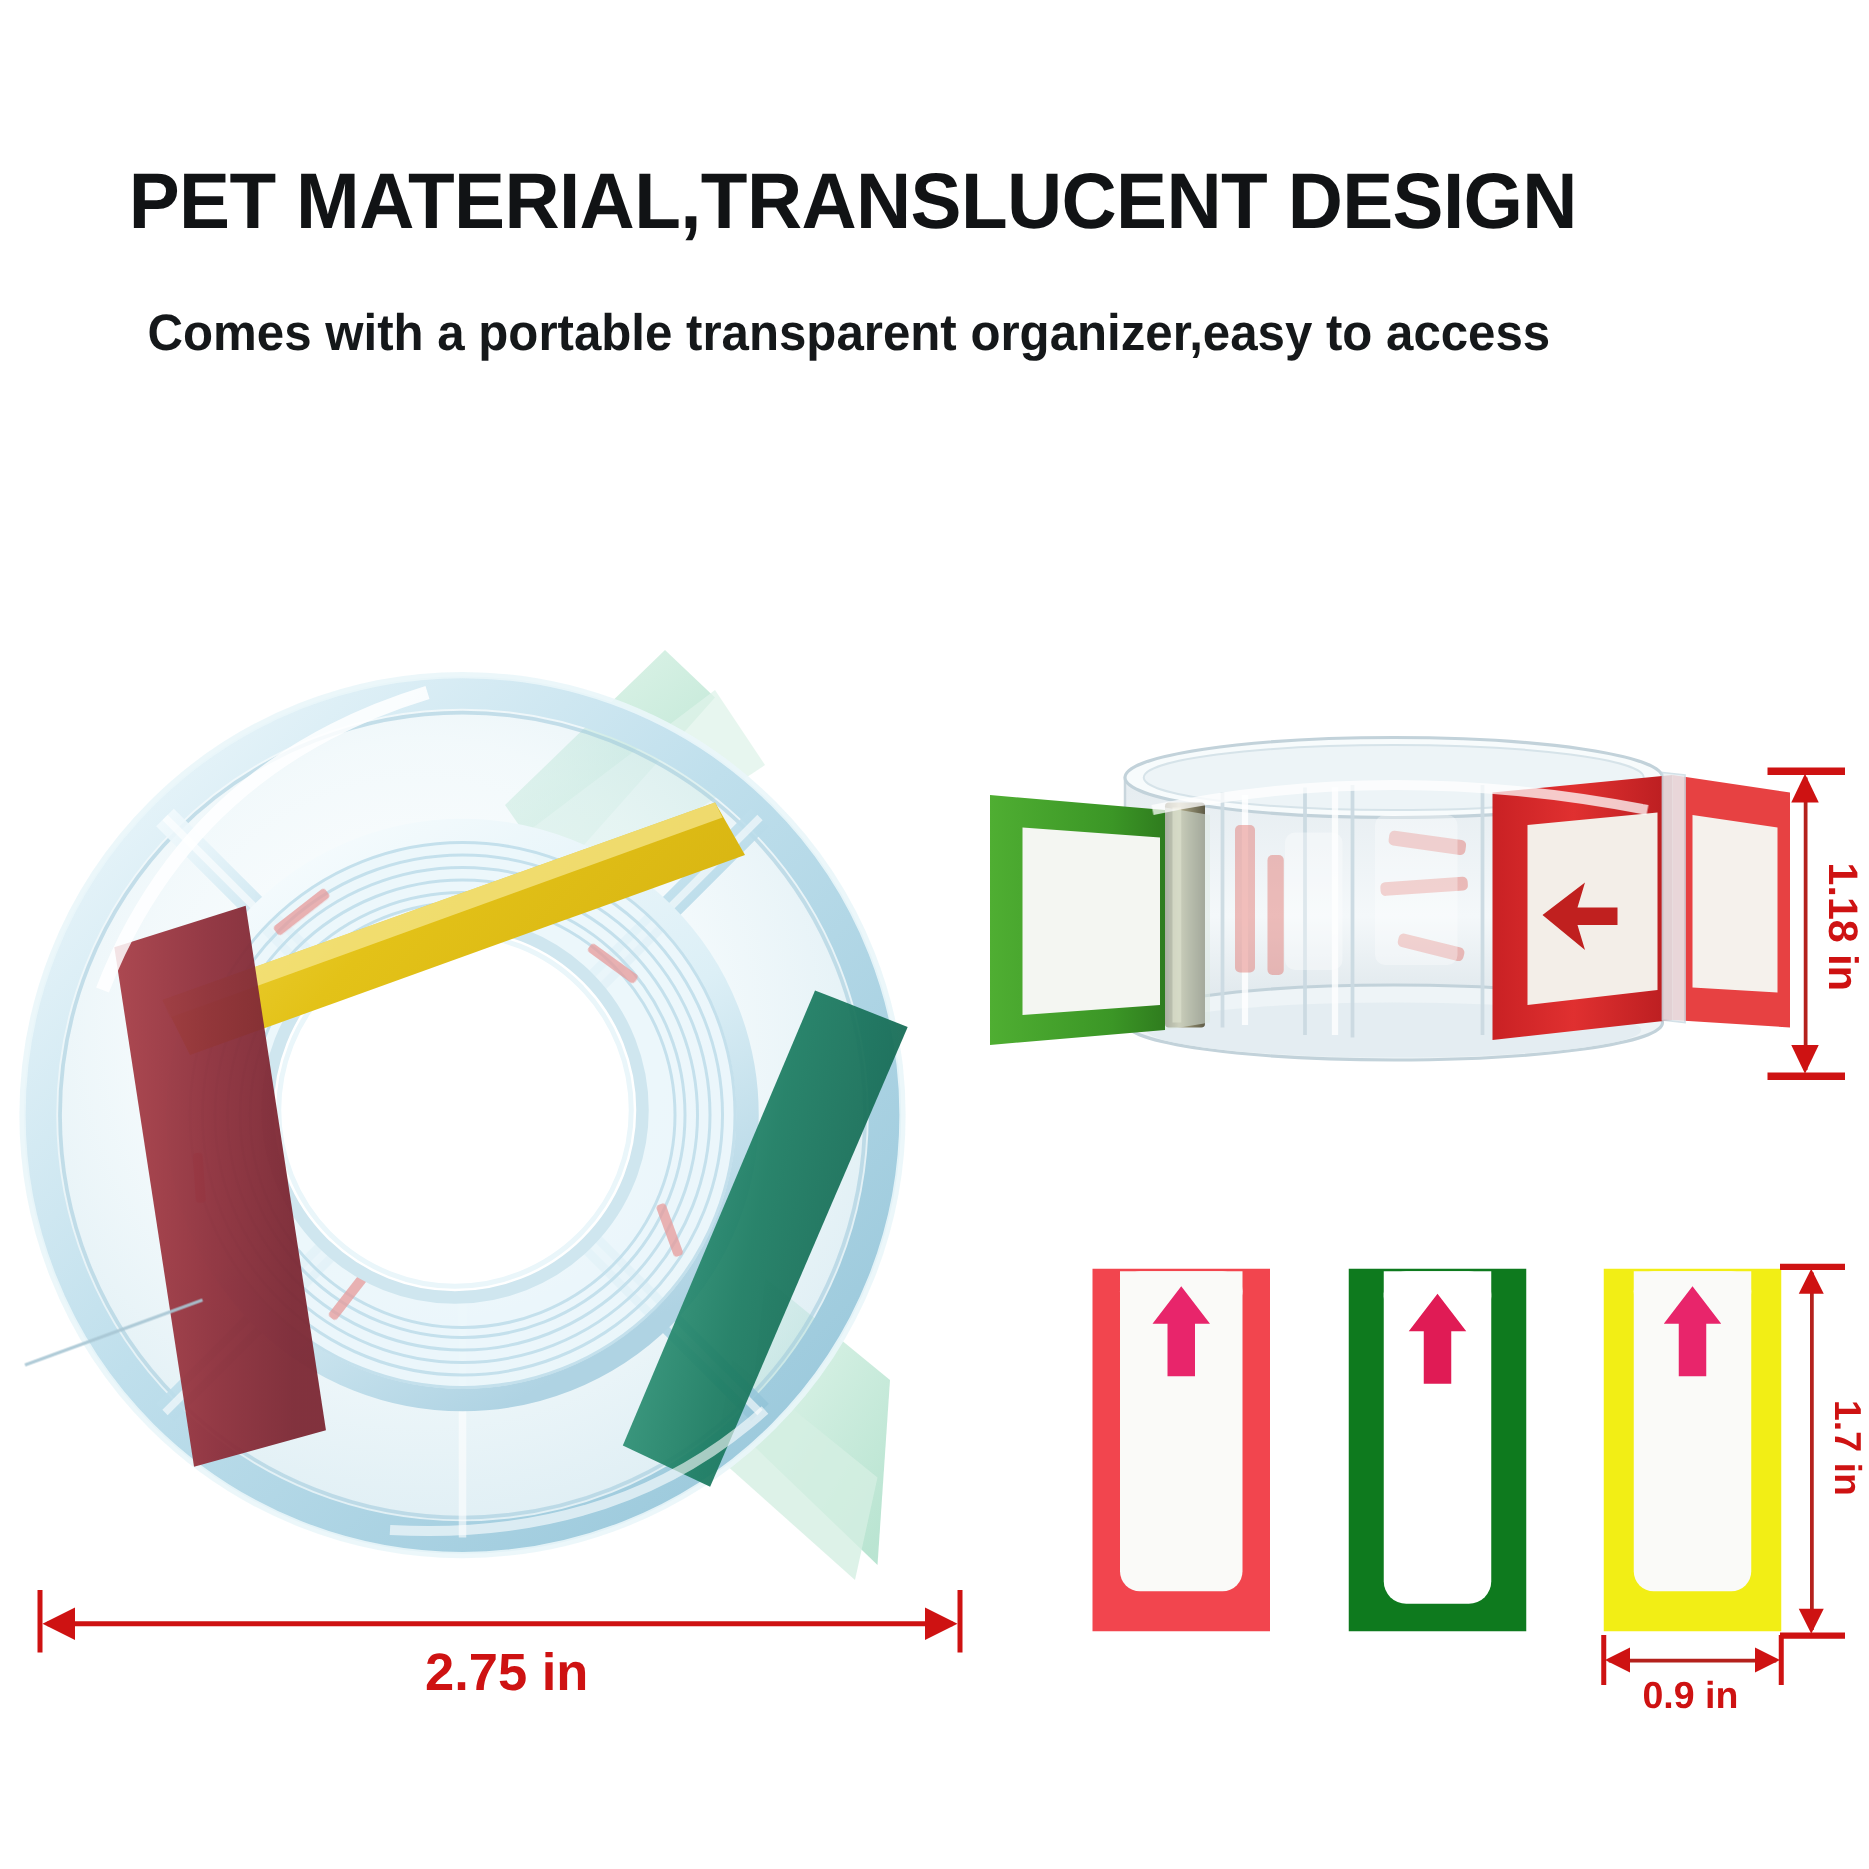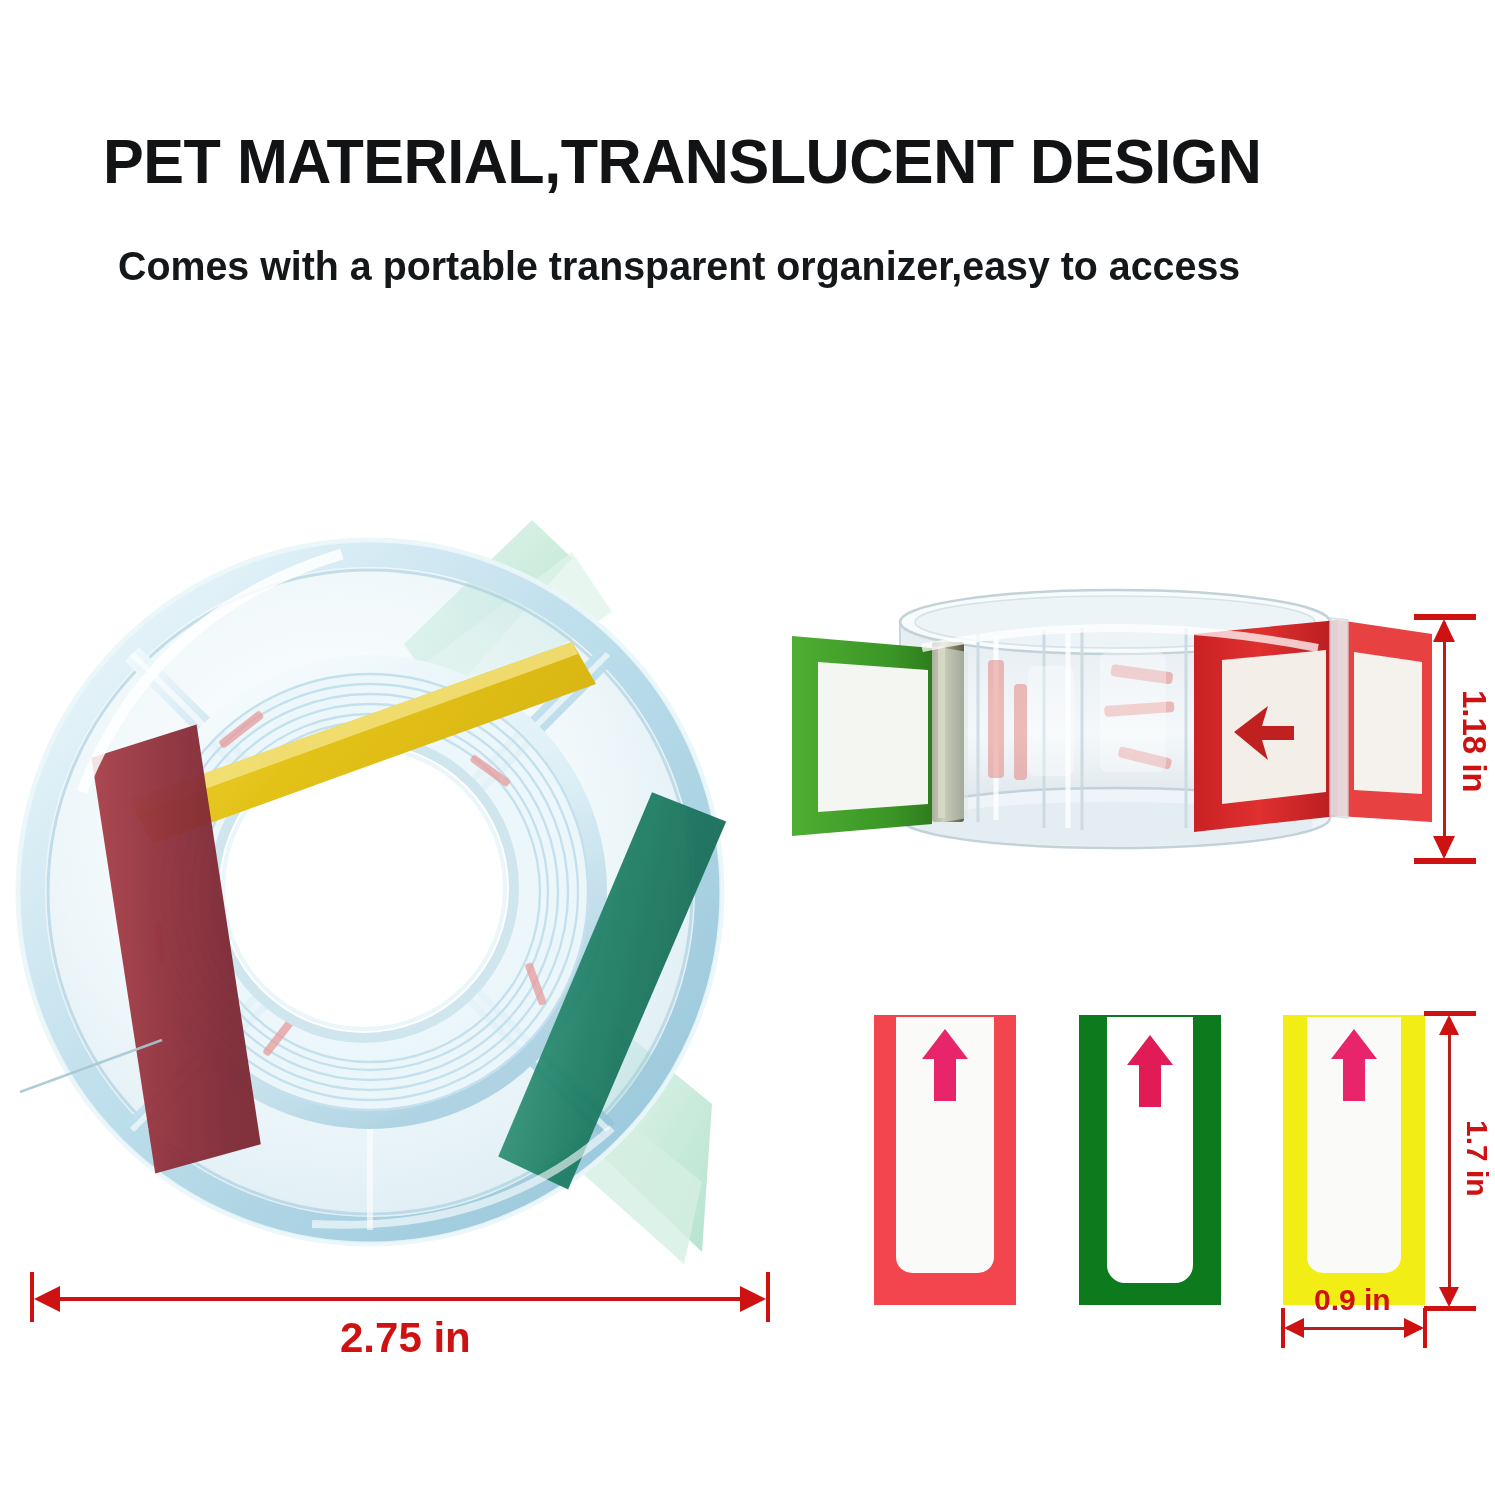--- a/index.html
+++ b/index.html
@@ -75,21 +75,21 @@
 
   
   #dim09{ position:absolute; left:1281px; top:1318px; width:146px; height:22px; }
   #dim09 .bar{ position:absolute; left:6px; right:6px; top:9px; height:3px; background:#B4211C; }
   #dim09 .tick{ position:absolute; top:-10px; width:4px; height:40px; background:#CE1212; }
   #dim09 .tick.l{ left:0; } #dim09 .tick.r{ right:0; }
   #dim09 .ah{ position:absolute; top:0; width:0;height:0;
               border-top:10px solid transparent; border-bottom:10px solid transparent; }
   #dim09 .ah.l{ left:3px; border-right:20px solid #CE1212; }
   #dim09 .ah.r{ right:3px; border-left:20px solid #CE1212; }
-  #lbl09{ left:1314px; top:1283px; font-size:30px; }
+  #lbl09{ left:1314px; top:1340px; font-size:30px; }
 </style>
 </head>
 <body>
 
 <div id="page">
 
   <div class="headline">PET MATERIAL,TRANSLUCENT DESIGN</div>
   <div class="subhead">Comes with a portable transparent organizer,easy to access</div>
 
   <div id="reelWrap">

